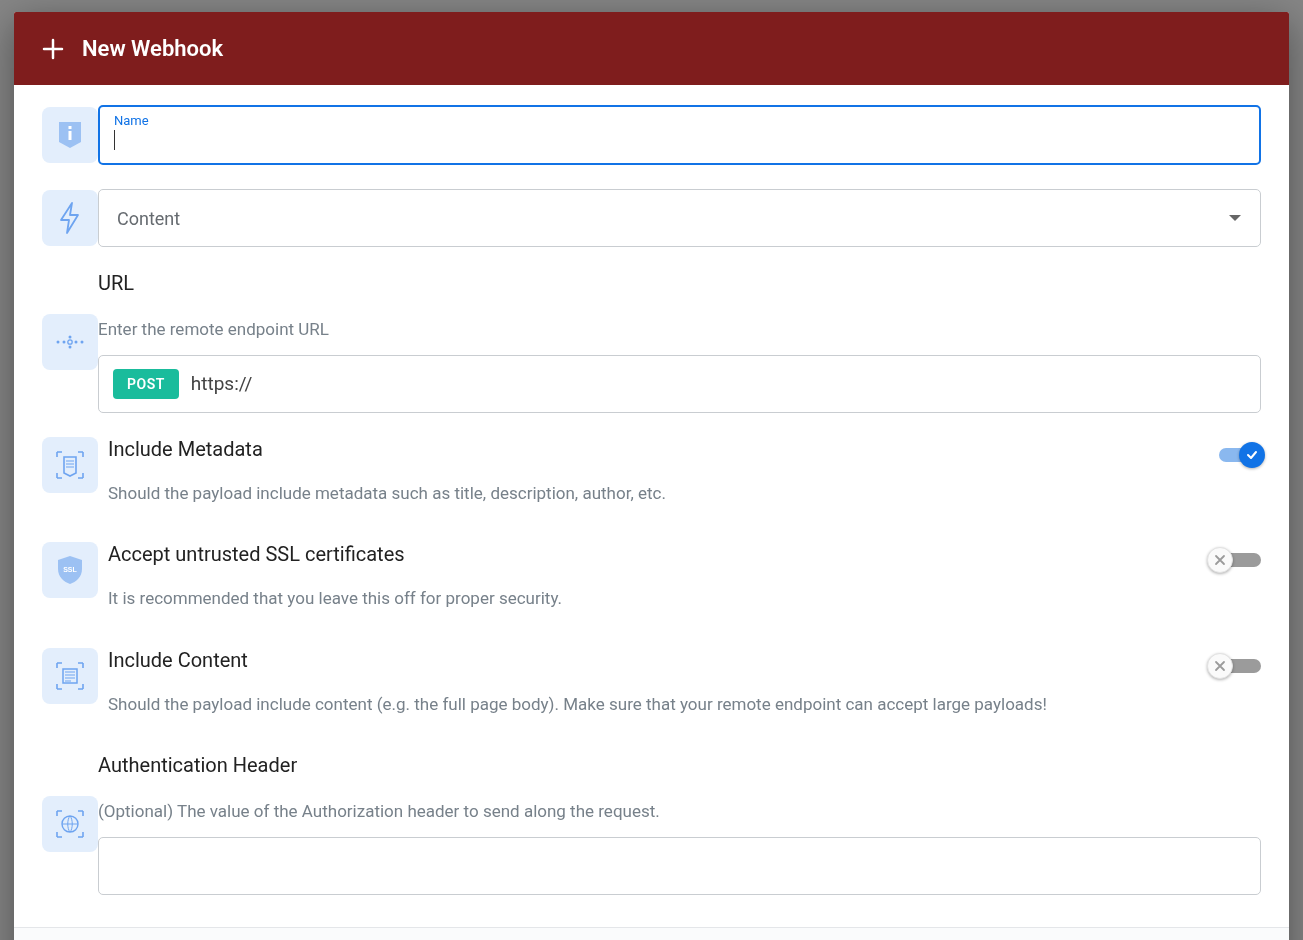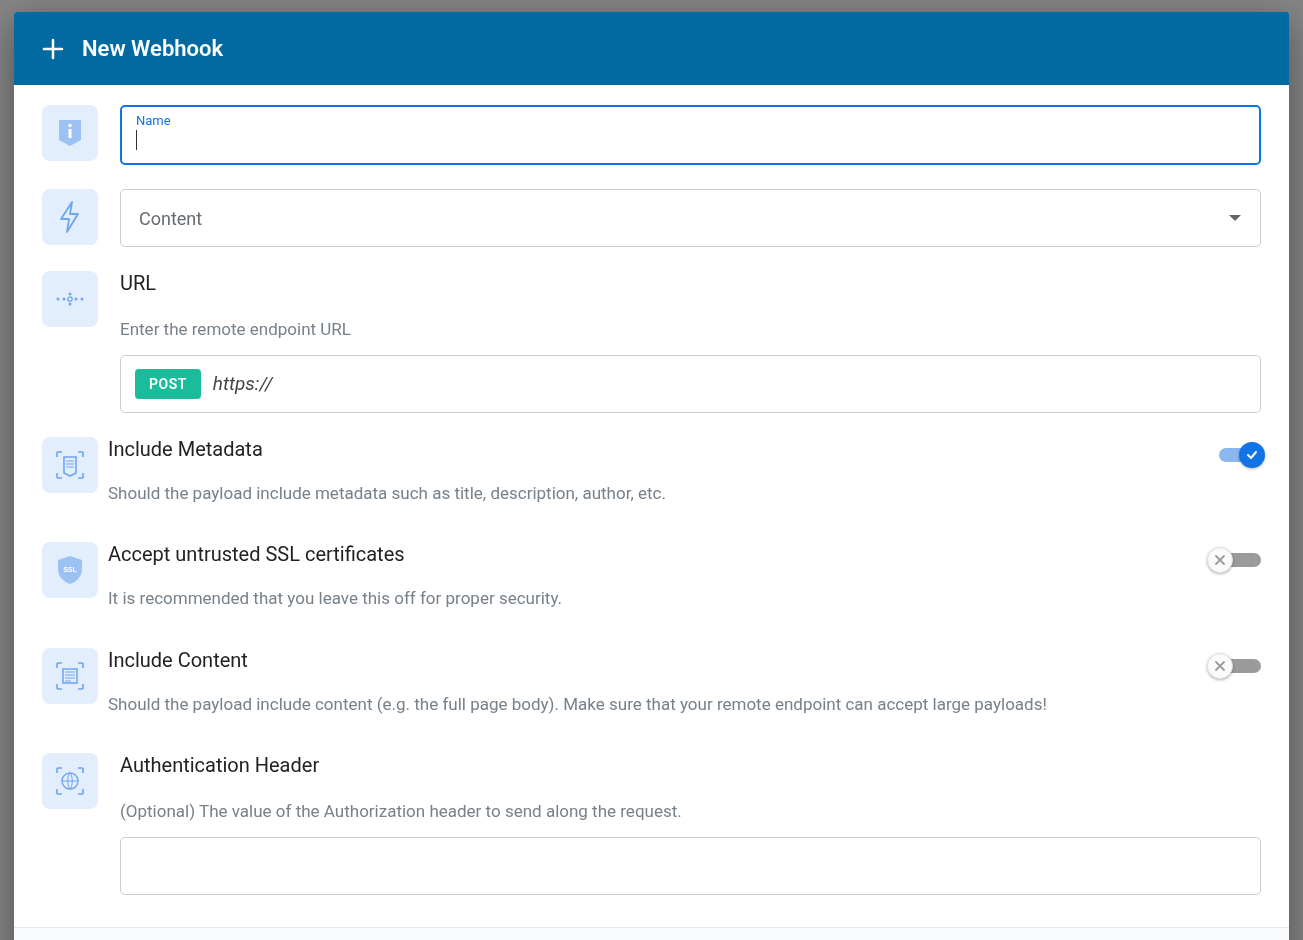--- a/index.html
+++ b/index.html
@@ -14,42 +14,41 @@
       padding-top: 12px;
     }
     .dialog {
       width: 1275px;
       background: #fff;
       border-radius: 2px;
       box-shadow: 0 10px 40px rgba(0,0,0,0.4);
       overflow: hidden;
     }
     .dialog-header {
-      background: #0369a1;
+      background: #7f1d1d;
       color: #fff;
       padding: 24px 28px;
       display: flex;
       align-items: center;
       gap: 18px;
     }
     .dialog-header .plus-icon {
       width: 22px; height: 22px;
       display: flex; align-items: center; justify-content: center;
     }
     .dialog-header .title {
       font-size: 22px;
       font-weight: 600;
     }
     .dialog-body {
       padding: 20px 28px 28px 28px;
     }
     .form-row {
       display: flex;
-      align-items: flex-start;
-      gap: 22px;
+      align-items: center;
       margin-bottom: 24px;
     }
     .row-icon {
       width: 56px;
       height: 56px;
       border-radius: 8px;
       background: #e3eefc;
       display: flex;
       align-items: center;
       justify-content: center;
@@ -121,21 +120,20 @@
       color: #fff;
       font-size: 14px;
       font-weight: 600;
       letter-spacing: 0.5px;
       padding: 7px 14px;
       border-radius: 4px;
     }
     .url-value {
       font-size: 19px;
       color: #444;
-      font-style: italic;
     }
     
     .toggle-row {
       display: flex;
       align-items: flex-start;
       gap: 10px;
       margin-bottom: 24px;
     }
     .toggle-main {
       flex: 1;

